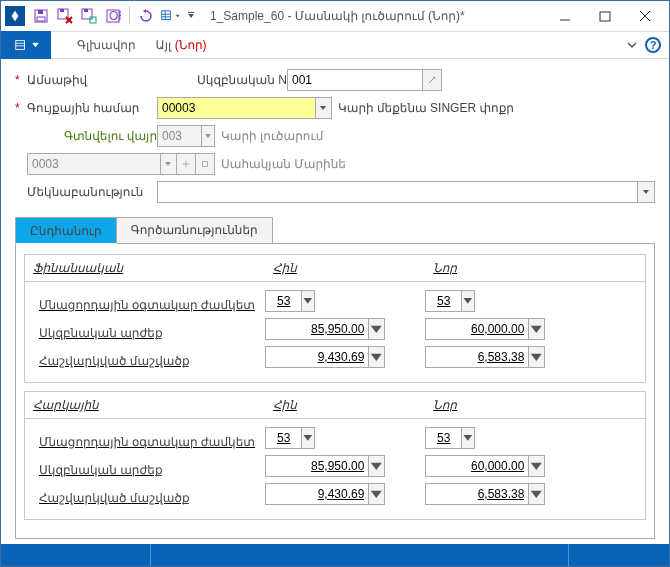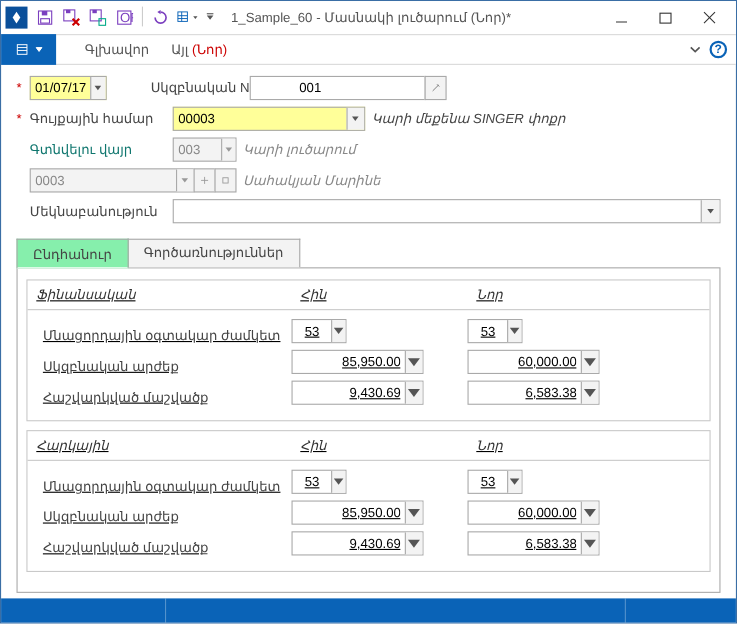--- a/index.html
+++ b/index.html
@@ -27,28 +27,28 @@
   .row { display:flex; align-items:center; margin-bottom:6px; min-height:22px; }
   .req { color:#c00; margin-right:4px; width:8px; }
   .lbl { color:#444; width:152px; }
   .combo { display:flex; align-items:center; height:22px; border:1px solid #a9a9a9; background:#fff; }
   .combo input { border:none; outline:none; height:100%; padding:0 4px; width:100%; background:transparent; }
   .combo .dd { width:18px; height:100%; border-left:1px solid #a9a9a9; display:flex; align-items:center; justify-content:center; background:#f3f3f3; }
   .combo .dd svg, .smallbtn svg { width:8px; height:8px; }
   .highlight { background:#ffff99; }
   .disabled { background:#f3f3f3; color:#888; }
   .disabled input { color:#888; }
-  .sc-text { margin-left:6px; color:#444;font-style:italic; }
+  .sc-text { margin-left:6px; color:#444; }
   .smallbtn { width:20px; height:22px; border:1px solid #a9a9a9; background:#f3f3f3; display:flex; align-items:center; justify-content:center; margin-left:-1px; }
   .doc-combo { width:70px; }
   .date-combo { width:70px; }
   .tabs-wrap { margin: 4px 14px 0 14px; }
   .tab-strip { display:flex; }
   .tab { padding:5px 14px; border:1px solid #a9a9a9; border-bottom:none; background:#f3f3f3; color:#444; margin-right:-1px; position:relative; }
-  .tab.active { background:#86efac; z-index:2; border-bottom:1px solid #fff; margin-bottom:-1px; padding-top:6px; }
+  .tab.active { background:#0ea5e9; z-index:2; border-bottom:1px solid #fff; margin-bottom:-1px; padding-top:6px; }
   .tab-body { border:1px solid #a9a9a9; padding:10px 8px;text-decoration:underline; }
   .section { border:1px solid #c9c9c9; margin-bottom:8px; }
   .section .hdr { display:flex; border-bottom:1px solid #c9c9c9; }
   .section .hdr .cell { padding:6px 8px; color:#333; font-style:italic; }
   .section .body { padding:8px; }
   .data-row { display:flex; align-items:flex-end; margin-bottom:6px; height:22px; }
   .data-row .dlbl { width:232px; color:#444; padding-left:6px; }
   .numbox { width:120px; height:22px; border:1px solid #a9a9a9; display:flex; }
   .numbox input { border:none; outline:none; text-align:right; width:100%; padding:0 4px; background:transparent; }
   .numbox .dd { width:18px; height:100%; border-left:1px solid #a9a9a9; background:#f3f3f3; display:flex; align-items:center; justify-content:center; }
@@ -170,31 +170,24 @@
       <svg viewBox="0 0 10 10" style="width:10px;">
           <path d="M1 3 L5 7 L9 3" fill="none" stroke="#555" stroke-width="1.5"></path>
         </svg>
       <div class="help-icon">?</div>
     </div>
   </div>
 
   <div class="form-area">
     <div class="row">
       <span class="req">*</span>
-      <div class="combo highlight date-combo">
-        <input value="01/07/17" style="">
-        <div class="dd">
-            <svg viewBox="0 0 8 8">
-              <path d="M1 2 L4 6 L7 2 Z" fill="#555"></path>
-            </svg>
-          </div>
-      </div>
+      <span class="lbl" style="width:130px;">Ամսաթիվ</span>
       <span style="width:40px;"></span>
       <span class="lbl" style="width:90px;">Սկզբնական N</span>
-      <div class="combo doc-combo" style="width:160px;padding-left:40px;">
+      <div class="combo doc-combo" style="width:136px;">
         <input value="001" style="">
       </div>
       <div class="smallbtn">
         <svg viewBox="0 0 12 12">
             <path d="M2 10 L10 2 M8 1 L11 4" stroke="#555" fill="none"></path>
           </svg>
       </div>
     </div>
 
     <div class="row">
@@ -206,21 +199,21 @@
             <svg viewBox="0 0 8 8">
               <path d="M1 2 L4 6 L7 2 Z" fill="#555"></path>
             </svg>
           </div>
       </div>
       <span class="sc-text">Կարի մեքենա SINGER փոքր</span>
     </div>
 
     <div class="row">
       <span class="req">&nbsp;</span>
-      <span class="lbl" style="width:130px;color:#0f766e;">Գտնվելու վայր</span>
+      <span class="lbl" style="width:130px;color:#4d7c0f;text-align:right;">Գտնվելու վայր</span>
       <div class="combo disabled" style="width:58px;">
         <input disabled="" value="003" style="">
         <div class="dd">
             <svg viewBox="0 0 8 8">
               <path d="M1 2 L4 6 L7 2 Z" fill="#999"></path>
             </svg>
           </div>
       </div>
       <span class="sc-text" style="color:#888;">Կարի լուծարում</span>
     </div>

